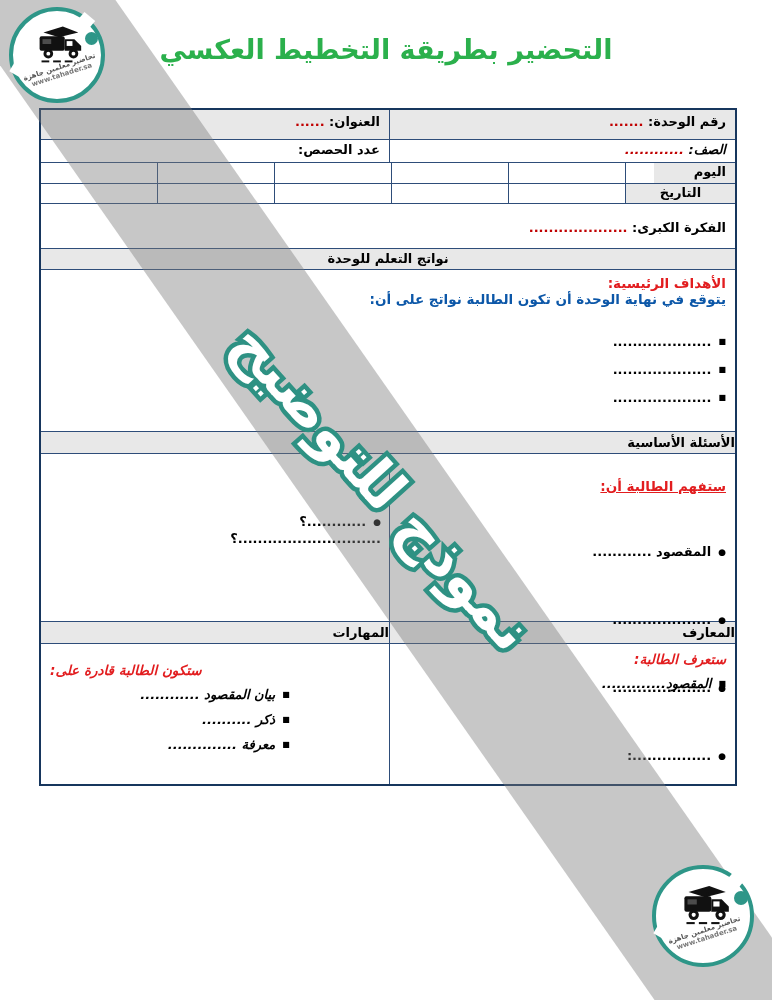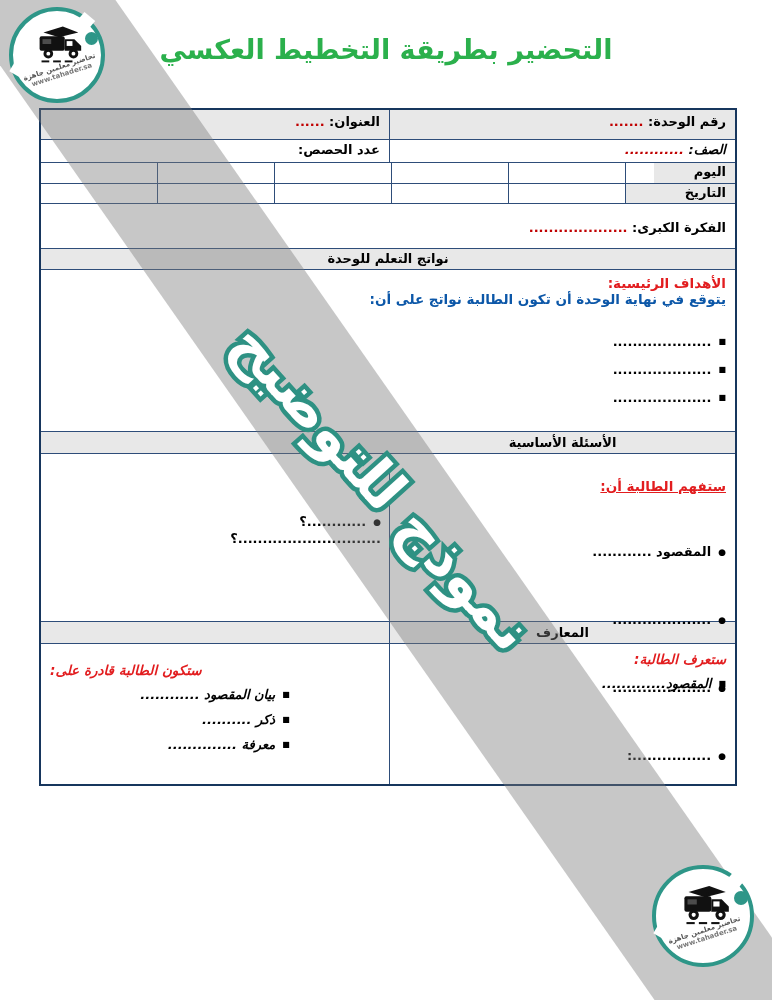--- a/index.html
+++ b/index.html
@@ -52,21 +52,21 @@
   .shaded{background:#e8e8e8;}
   .cell{box-sizing:border-box;padding:4px 9px 3px;font-weight:bold;}
   .row .cell + .cell{border-right:1.2px solid #2e4d79;}
   .r-info{grid-template-columns:345px 1fr;}
   .r-days{grid-template-columns:109px repeat(5,1fr);}
   .r-two{grid-template-columns:345px 1fr;}
   .dots{color:#c00000;font-weight:bold;}
   .lbl{font-weight:bold;color:#000;}
   .hdr-row{justify-items:center;background:#e8e8e8;font-weight:bold;padding:2px 0 3px;}
   .sec-hdr{display:grid;grid-template-columns:345px 1fr;background:#e8e8e8;font-weight:bold;}
-  .sec-hdr .cell{text-align:center;padding:3px 0 4px;}
+  .sec-hdr .cell{text-align:right;padding:3px 0 4px;}
   .red-head{color:#e21d1f;font-weight:bold;font-size:13.5px;}
   .blue-head{color:#0c57a8;font-weight:bold;font-size:13.5px;}
   .underline{text-decoration:underline;}
   ul.blist{list-style:none;margin:0;padding:0;}
   ul.blist li{font-weight:bold;color:#000;}
   .bullet-sq{font-size:8px;vertical-align:2px;margin-left:7px;}
   .bullet-ci{font-size:9px;vertical-align:1px;margin-left:7px;}
   
   .obj-body{padding:5px 9px;}
   .obj-list{margin-top:26px !important;padding-left:8px !important;text-align:right;}
@@ -117,21 +117,21 @@
     <div class="row r-days" style="height:21px;">
       <div class="cell shaded" style="padding-top:1px;margin-left:28px;">اليوم</div>
       <div class="cell"></div>
       <div class="cell"></div>
       <div class="cell"></div>
       <div class="cell"></div>
       <div class="cell"></div>
     </div>
 
     <div class="row r-days" style="height:20px;">
-      <div class="cell shaded" style="padding-top:1px;">التاريخ</div>
+      <div class="cell shaded" style="padding-top:1px;text-align:center;">التاريخ</div>
       <div class="cell"></div>
       <div class="cell"></div>
       <div class="cell"></div>
       <div class="cell"></div>
       <div class="cell"></div>
     </div>
 
     <div class="row" style="height:45px;">
       <div class="cell big-idea-cell">
         <span class="lbl">الفكرة الكبرى:</span>
@@ -170,20 +170,21 @@
         </ul>
       </div>
       <div class="cell q-body">
         <div class="q-line1"><span class="bullet-ci">●</span><span>............؟</span></div>
         <div class="q-line2"><span>.............................؟</span></div>
       </div>
     </div>
 
     <div class="row sec-hdr" style="height:22px;">
       <div class="cell">المعارف</div>
+      <div class="cell">المهارات</div>
     </div>
 
     <div class="row r-two" style="height:140px;border-bottom:none;font-style:italic;">
       <div class="cell know-body">
         <div class="red-head" style="margin-bottom:7px;">ستعرف الطالبة:</div>
         <ul class="blist know-list">
           <li><span class="bullet-sq">■</span><span>المقصود.............</span></li>
         </ul>
       </div>
       <div class="cell skill-body">

